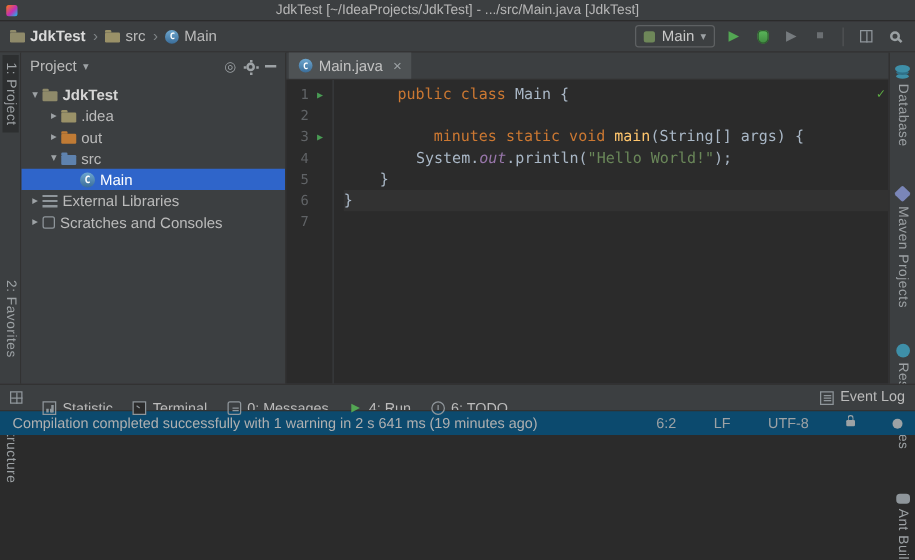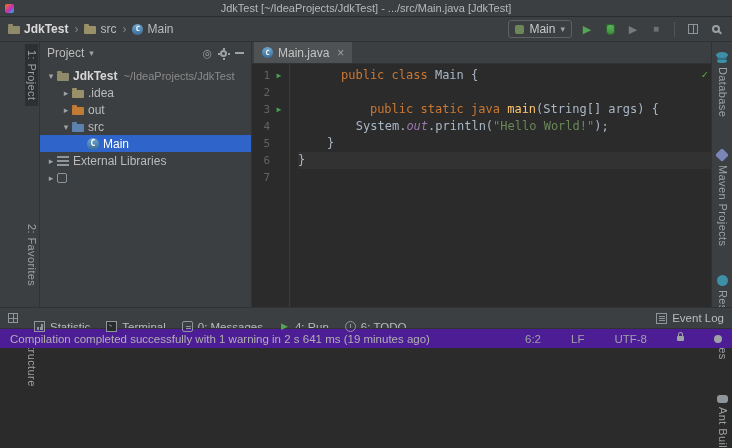--- a/index.html
+++ b/index.html
@@ -41,21 +41,21 @@
   .bug-icon { display:inline-block; width:9px; height:11px; border-radius:4px 4px 5px 5px;
     background:linear-gradient(#5cb85c,#3f8a3f); box-shadow:0 0 0 1px #2f5c2f inset; }
   .box-icon { display:inline-block; width:10px; height:10px; border:1px solid #8f969b;
     background:linear-gradient(#8f969b,#8f969b) 4px 0/1px 10px no-repeat; }
   .tb-sep { width:1px; height:15px; background:#515456; margin:0 3px; }
   .mag-icon { display:inline-block; width:8px; height:8px; border:2px solid #9aa0a3; border-radius:50%; position:relative; }
   .mag-icon::after { content:''; position:absolute; width:5px; height:2px; background:#9aa0a3;
     transform:rotate(45deg); right:-4px; bottom:-2px; }
 
   
-  .main { flex:1; display:flex; min-height:0;padding-left:23px; }
+  .main { flex:1; display:flex; min-height:0; }
   .stripe { background:#3c3f41; flex:none; display:flex; flex-direction:column; align-items:center; }
   .stripe.left  { width:17px; border-right:1px solid #323232; }
   .stripe.right { width:21px; border-left:1px solid #323232; }
   .vitem { display:flex; flex-direction:column; align-items:center; gap:4px; padding:6px 1px; cursor:default; }
   .vitem.active { background:rgba(0,0,0,.25); }
   .vlabel { writing-mode:vertical-rl; font-size:11px; color:#9da2a5; letter-spacing:.4px; line-height:1; }
   .stripe.left .vitem:nth-child(1){ margin-top:2px; }
   .stripe.left .vitem:nth-child(2){ margin-top:112px; }
   .stripe.left .vitem:nth-child(3){ margin-top:26px; }
   .stripe.right .vitem:nth-child(1){ margin-top:4px; }
@@ -154,21 +154,21 @@
     background:#8f969b; box-shadow:0 2px 0 #8f969b; }
   .bbi-run { border:none; color:#53a653; font-size:9px; line-height:11px; text-align:center; }
   .bbi-todo { border:1px solid #8f969b; border-radius:50%; }
   .bbi-todo::before { content:''; position:absolute; left:4px; top:2px; width:1px; height:4px; background:#8f969b; }
   .bbi-event-log { border:1px solid #8f969b; }
   .bbi-event-log::before { content:''; position:absolute; left:2px; top:2px; width:6px; height:1px;
     background:#8f969b; box-shadow:0 2px 0 #8f969b, 0 4px 0 #8f969b; }
   .bb-right { margin-left:auto; }
 
   
-  .status-bar { height:20px; flex:none; background:#4c1d95; border-top:1px solid #323232;
+  .status-bar { height:20px; flex:none; background:#0c4a6e; border-top:1px solid #323232;
     display:flex; align-items:center; padding:0 10px; font-size:11.5px; color:#b0b0b0; }
   .sb-message { white-space:nowrap; overflow:hidden; text-overflow:ellipsis; }
   .sb-right { margin-left:auto; display:flex; align-items:center; gap:30px; color:#9da2a5; }
   .lock-icon { width:7px; height:5px; background:#9da2a5; position:relative; border-radius:1px; display:inline-block; }
   .lock-icon::before { content:''; position:absolute; top:-4px; left:1px; width:3px; height:3px;
     border:1px solid #9da2a5; border-bottom:none; border-radius:3px 3px 0 0; }
   .hector-icon { width:8px; height:8px; border-radius:50%; background:#9da2a5; display:inline-block; }
 </style>
 </head>
 <body>
@@ -243,21 +243,20 @@
           <span>◎</span>
           <span class="gear-icon"></span>
           <span class="hide-icon"></span>
         </span>
       </div>
       <div class="tree">
           <div class="tree-row" style="padding-left: 5px;">
             <span class="arrow">▾</span>
             <span class="ic-folder folder-project"></span>
             <span class="t-label bold">JdkTest</span>
-            <span class="hint">~/IdeaProjects/JdkTest</span>
           </div>
           <div class="tree-row" style="padding-left: 20px;">
             <span class="arrow">▸</span>
             <span class="ic-folder folder"></span>
             <span class="t-label">.idea</span>
           </div>
           <div class="tree-row" style="padding-left: 20px;">
             <span class="arrow">▸</span>
             <span class="ic-folder folder-excluded"></span>
             <span class="t-label">out</span>
@@ -273,20 +272,21 @@
             <span class="t-label">Main</span>
           </div>
           <div class="tree-row" style="padding-left: 5px;">
             <span class="arrow">▸</span>
             <span class="ic-lib"></span>
             <span class="t-label">External Libraries</span>
           </div>
           <div class="tree-row" style="padding-left: 5px;">
             <span class="arrow">▸</span>
             <span class="ic-scratch"></span>
+            <span class="t-label">Scratches and Consoles</span>
           </div>
         </div>
     </div>
 
     <div class="editor-col">
       <div class="tabbar">
         <div class="tab">
           <span class="ic-class tiny">C</span>
           <span>Main.java</span>
           <span class="tab-close">×</span>
@@ -319,21 +319,21 @@
               <span class="g-marker"></span>
             </div>
             <div class="g-row">
               <span class="g-num">7</span>
               <span class="g-marker"></span>
             </div>
           </div>
         <div class="code-area">
             <div class="c-row"><span class="tk-kw">public class </span><span class="tk-plain">Main </span><span class="tk-plain">{</span></div>
             <div class="c-row">&nbsp;</div>
-            <div class="c-row"><span class="tk-plain">    </span><span class="tk-kw">public static java </span><span class="tk-method">main</span><span class="tk-plain">(String[] args) {</span></div>
+            <div class="c-row"><span class="tk-plain">    </span><span class="tk-kw">minutes static void </span><span class="tk-method">main</span><span class="tk-plain">(String[] args) {</span></div>
             <div class="c-row"><span class="tk-plain">        System.</span><span class="tk-field">out</span><span class="tk-plain">.println(</span><span class="tk-string">"Hello World!"</span><span class="tk-plain">);</span></div>
             <div class="c-row"><span class="tk-plain">    }</span></div>
             <div class="c-row caret-line"><span class="tk-plain">}</span></div>
             <div class="c-row">&nbsp;</div>
           </div>
         <span class="insp-ok">✓</span>
       </div>
     </div>
 
     <div class="stripe right">

